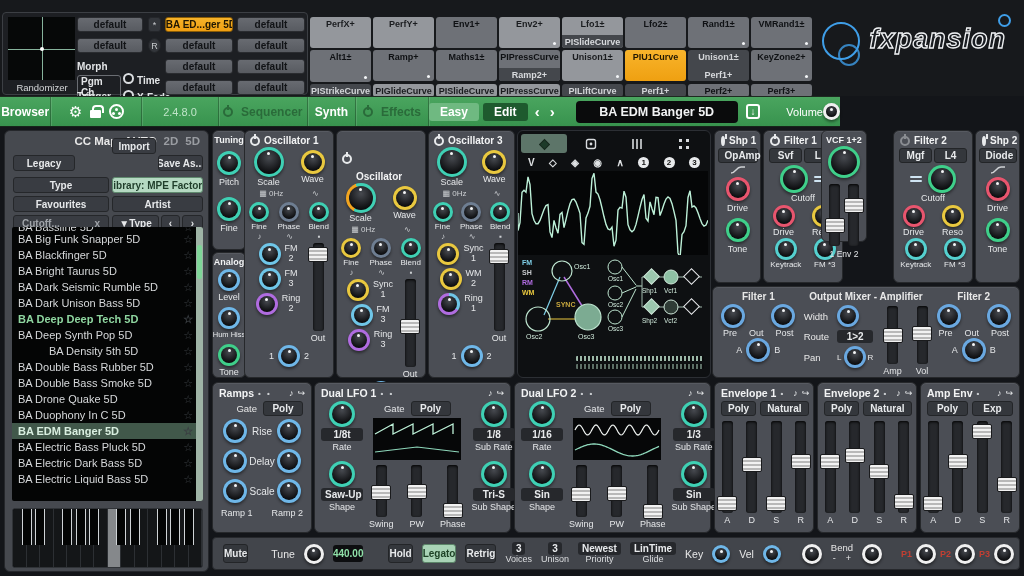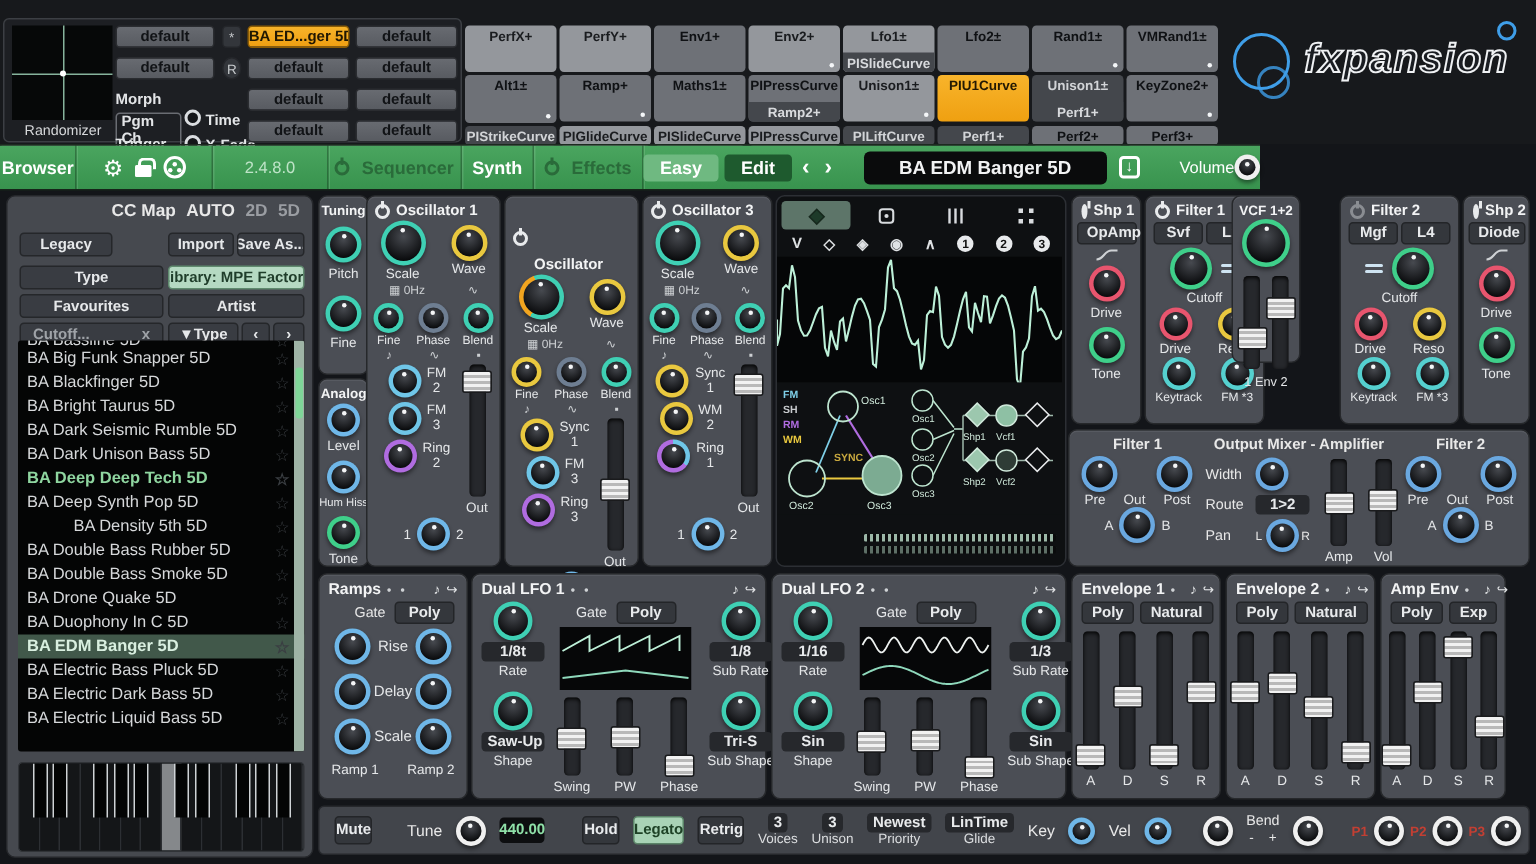--- a/index.html
+++ b/index.html
@@ -275,21 +275,21 @@
   </div>
 
   <div id="browser">
     <div id="bhead">
       <span>CC Map</span>
       <span>AUTO</span>
       <span class="gry">2D</span>
       <span class="gry">5D</span>
     </div>
     <div class="bbtn" style="left:8px;top:24px;width:62px">Legacy</div>
-    <div class="bbtn" style="left:107px;top:24px;width:44px">Import</div>
+    <div class="bbtn" style="left:107px;top:7px;width:44px">Import</div>
     <div class="bbtn" style="left:153px;top:24px;width:45px">Save As...</div>
     <div class="bbtn" style="left:8px;top:46px;width:96px">Type</div>
     <div class="bbtn green" style="left:107px;top:46px;width:91px">Library: MPE Factory</div>
     <div class="bbtn" style="left:8px;top:65px;width:96px">Favourites</div>
     <div class="bbtn" style="left:107px;top:65px;width:91px">Artist</div>
     <div class="bbtn" style="left:8px;top:84px;width:96px;color:#9fa3a8;justify-content:space-between;padding:0 8px">
         <span>Cutoff...</span>
         <span>x</span>
       </div>
     <div class="bbtn" style="left:107px;top:84px;width:47px">▼Type</div>
@@ -1301,21 +1301,21 @@
             <span class="klbl">S</span>
           </span>
           <span class="col" style="gap: 2px;">
             <span class="vs" style="height: 92px;">
               <span class="th" style="bottom: calc(12% - 7px);"></span>
             </span>
             <span class="klbl">R</span>
           </span>
         </div>
       </div>
-      <div class="pnl" style="left: 920px; top: 382px; width: 84px; height: 151px;">
+      <div class="pnl" style="left: 920px; top: 382px; width: 100px; height: 151px;">
         <div class="ph">
           <span>Amp Env</span>
           <span class="dots">•</span>
           <span class="sp"></span>
           <span class="mini">♪</span>
           <span class="mini">↪</span>
         </div>
         <div class="row" style="gap: 4px; padding: 0px 6px;">
           <span class="dbtn" style="flex: 1 1 0%;">Poly</span>
           <span class="dbtn" style="flex: 1 1 0%;">Exp</span>

